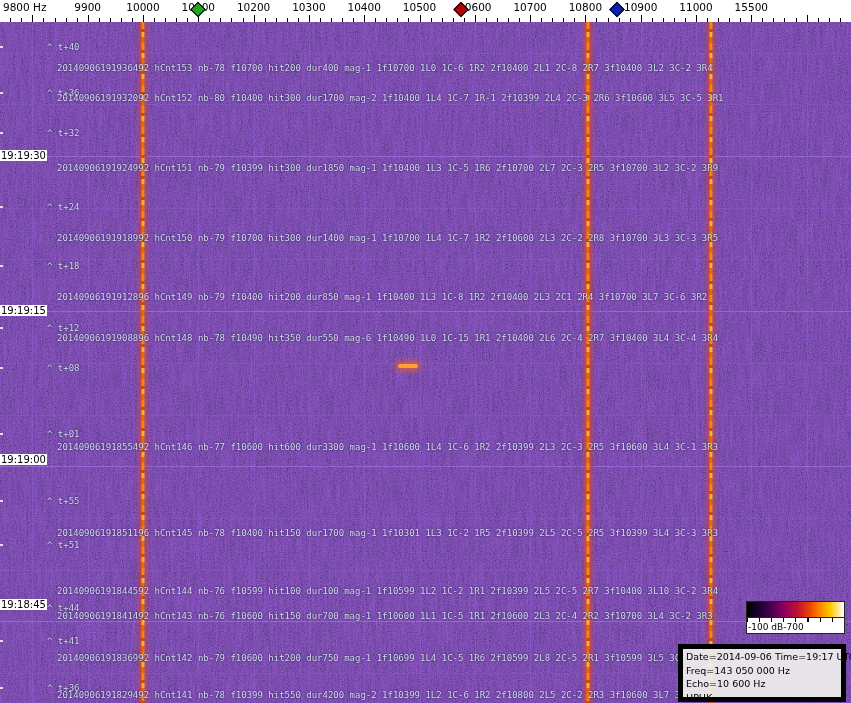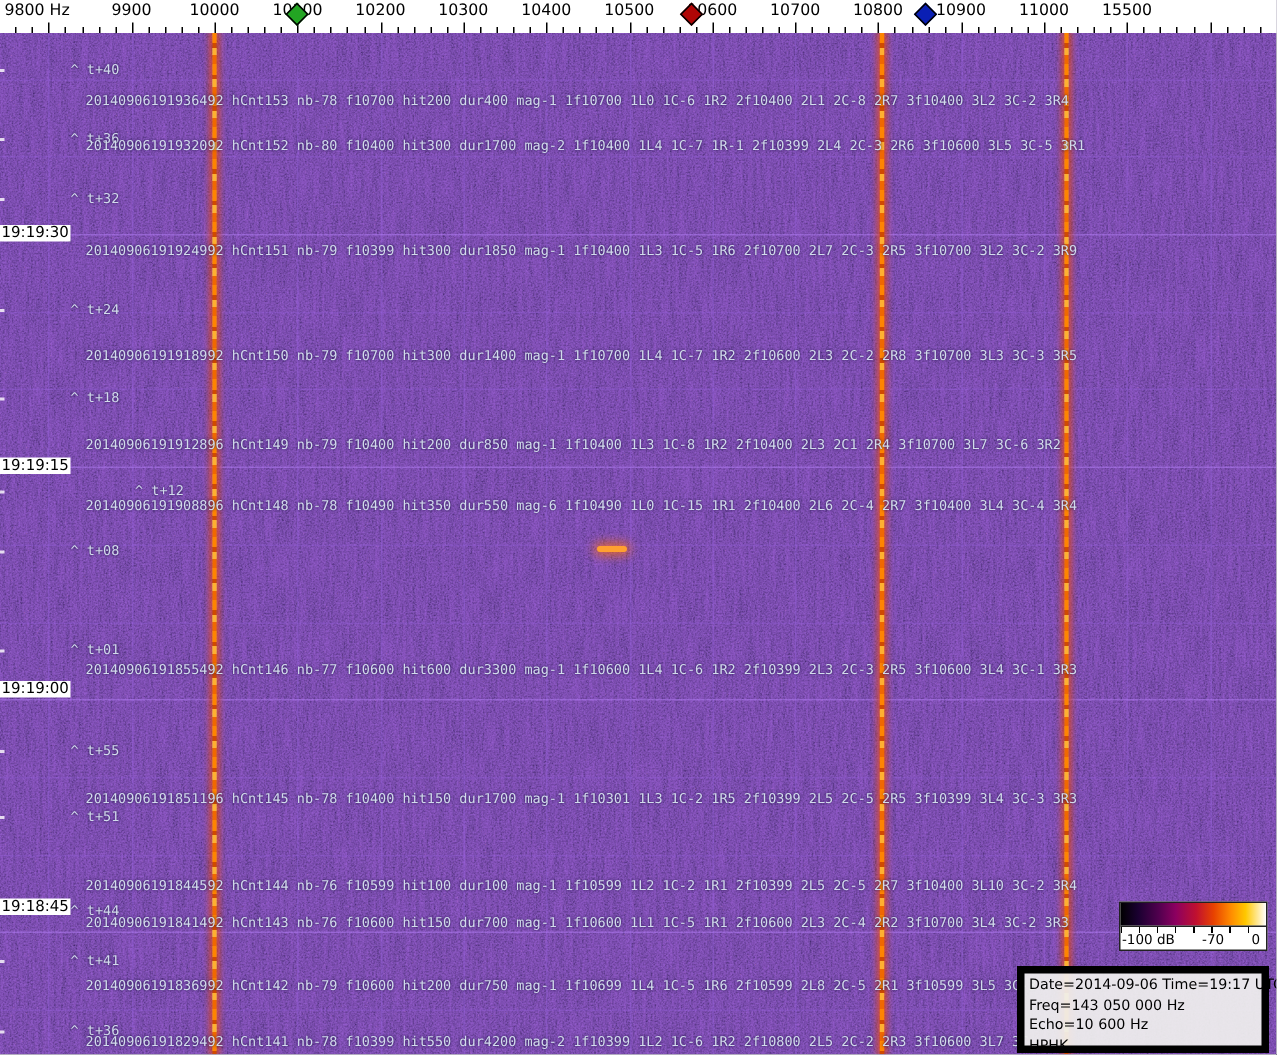--- a/index.html
+++ b/index.html
@@ -42,21 +42,21 @@
            font-family:"DejaVu Sans",sans-serif;padding:0 1px;line-height:11px;}
 
   
   .legend{position:absolute;left:746px;top:601px;width:99px;background:#fff;
           border:1px solid #222;z-index:6;box-sizing:border-box;}
   .legend-bar{height:15px;border-bottom:1px solid #222;
           background:linear-gradient(to right,#000 0%,#1a0030 12%,#50004e 26%,#8c0060 38%,
                      #c01030 52%,#e84200 64%,#ff8c00 76%,#ffc800 86%,#fff 100%);}
   .legend-ticks{height:4px;
           background:repeating-linear-gradient(to right,#000 0 1px,transparent 1px 12.1px);}
-  .legend-labels{display:flex;justify-content:space-between;font-size:9px;color:#000;
+  .legend-labels{display:flex;font-size:9px;color:#000;
           padding:0 4px 1px 1px;line-height:10px;}
 
   
   .infobox{position:absolute;left:678px;top:644px;width:168px;height:58px;z-index:7;
            background:rgba(240,240,238,0.93);border:5px solid #000000;box-sizing:border-box;
            color:#000;font-size:9.5px;line-height:13.5px;padding:1px 3px;white-space:nowrap;}
 </style>
 </head>
 <body>
 
@@ -223,21 +223,21 @@
       <div class="edge-tick" style="top: 92px;"></div>
       <span class="ev-tag" style="left: 47px; top: 128px;">^ t+32</span>
       <span class="ev-text" style="left: 57px; top: 163px;">20140906191924992 hCnt151 nb-79 f10399 hit300 dur1850 mag-1 1f10400 1L3 1C-5 1R6 2f10700 2L7 2C-3 2R5 3f10700 3L2 3C-2 3R9</span>
       <div class="edge-tick" style="top: 132px;"></div>
       <span class="ev-tag" style="left: 47px; top: 202px;">^ t+24</span>
       <span class="ev-text" style="left: 57px; top: 233px;">20140906191918992 hCnt150 nb-79 f10700 hit300 dur1400 mag-1 1f10700 1L4 1C-7 1R2 2f10600 2L3 2C-2 2R8 3f10700 3L3 3C-3 3R5</span>
       <div class="edge-tick" style="top: 206px;"></div>
       <span class="ev-tag" style="left: 47px; top: 261px;">^ t+18</span>
       <span class="ev-text" style="left: 57px; top: 292px;">20140906191912896 hCnt149 nb-79 f10400 hit200 dur850 mag-1 1f10400 1L3 1C-8 1R2 2f10400 2L3 2C1 2R4 3f10700 3L7 3C-6 3R2</span>
       <div class="edge-tick" style="top: 265px;"></div>
-      <span class="ev-tag" style="left: 47px; top: 323px; margin-left: 43px;">^ t+12</span>
+      <span class="ev-tag" style="left: 47px; top: 323px;">^ t+12</span>
       <span class="ev-text" style="left: 57px; top: 333px;">20140906191908896 hCnt148 nb-78 f10490 hit350 dur550 mag-6 1f10490 1L0 1C-15 1R1 2f10400 2L6 2C-4 2R7 3f10400 3L4 3C-4 3R4</span>
       <div class="edge-tick" style="top: 327px;"></div>
       <span class="ev-tag" style="left: 47px; top: 363px;">^ t+08</span>
       <div class="edge-tick" style="top: 367px;"></div>
       <span class="ev-tag" style="left: 47px; top: 429px;">^ t+01</span>
       <span class="ev-text" style="left: 57px; top: 442px;">20140906191855492 hCnt146 nb-77 f10600 hit600 dur3300 mag-1 1f10600 1L4 1C-6 1R2 2f10399 2L3 2C-3 2R5 3f10600 3L4 3C-1 3R3</span>
       <div class="edge-tick" style="top: 433px;"></div>
       <span class="ev-tag" style="left: 47px; top: 496px;">^ t+55</span>
       <span class="ev-text" style="left: 57px; top: 528px;">20140906191851196 hCnt145 nb-78 f10400 hit150 dur1700 mag-1 1f10301 1L3 1C-2 1R5 2f10399 2L5 2C-5 2R5 3f10399 3L4 3C-3 3R3</span>
       <div class="edge-tick" style="top: 500px;"></div>

